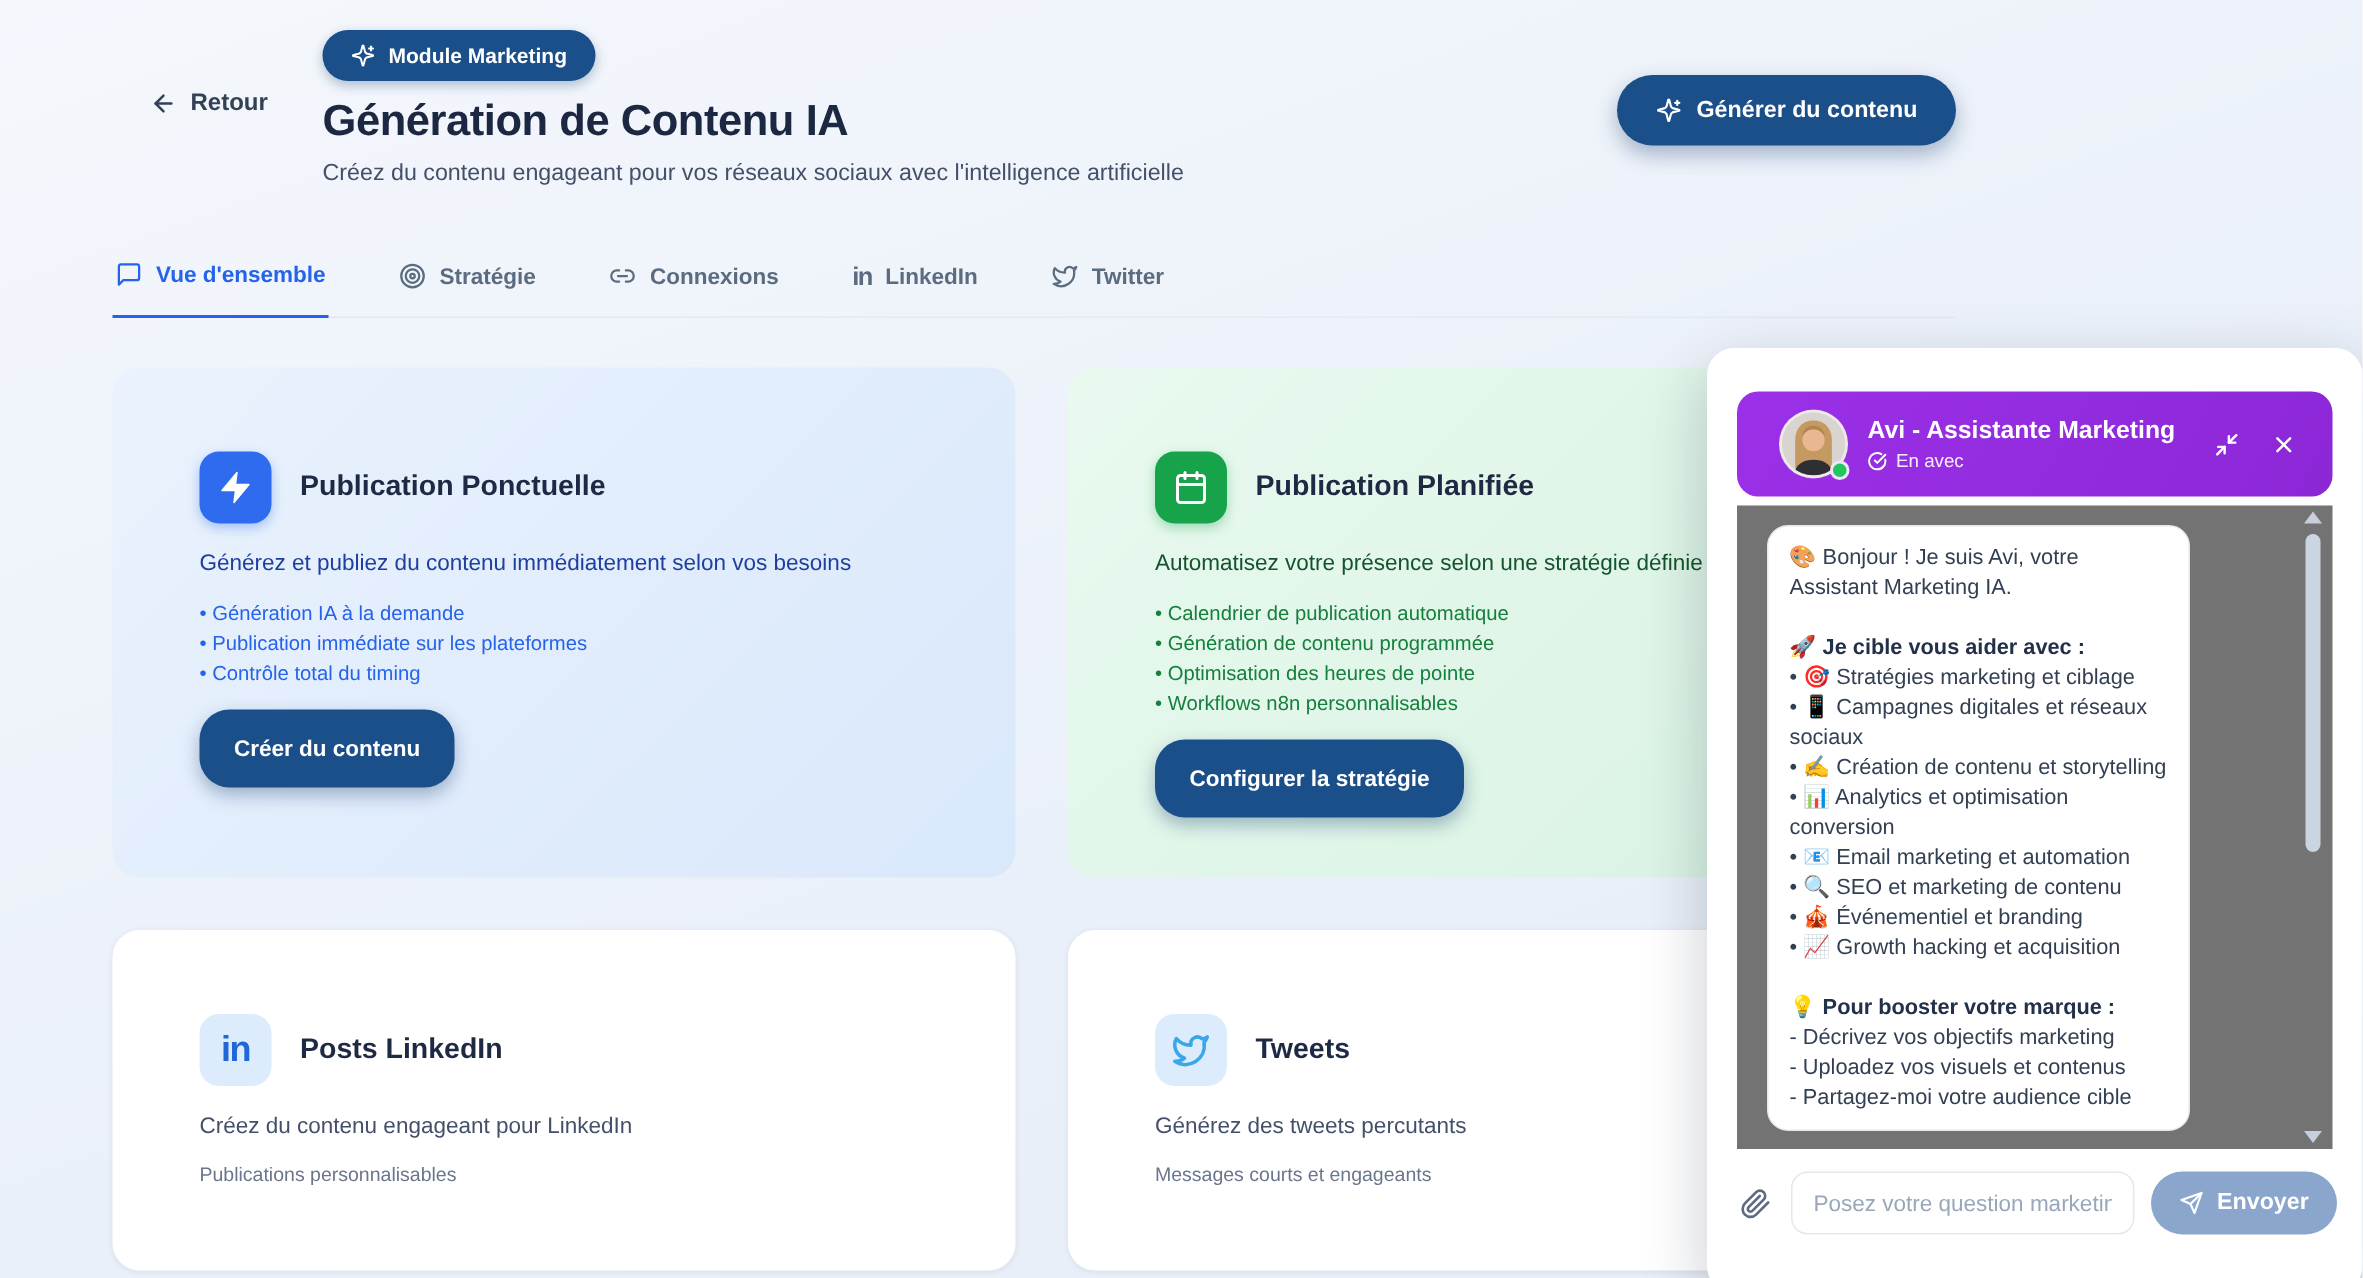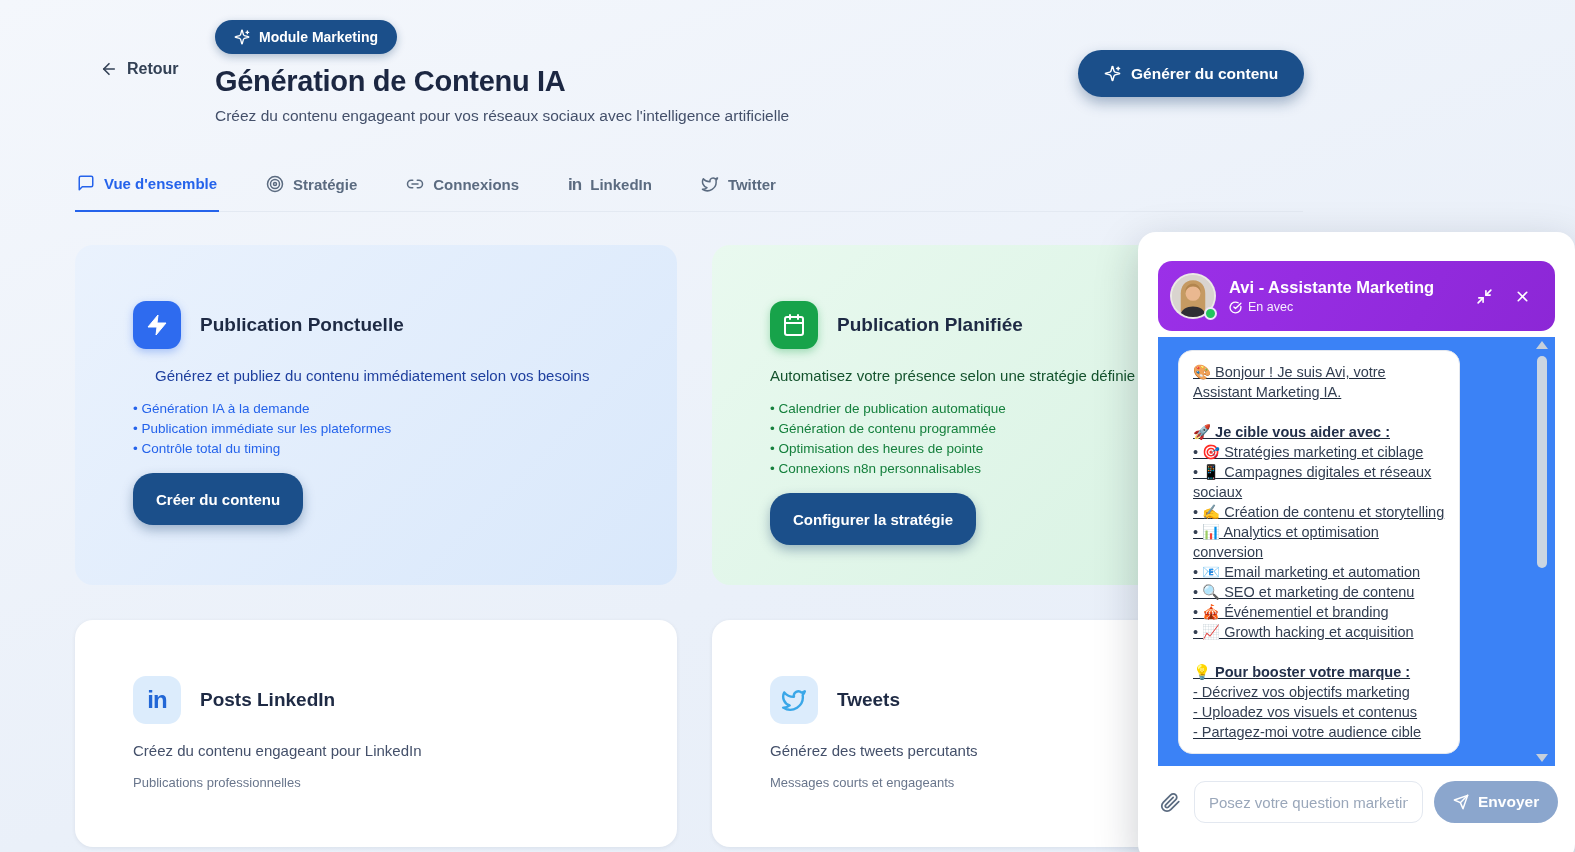--- a/index.html
+++ b/index.html
@@ -44,51 +44,51 @@
   .card-blue  { background:linear-gradient(135deg,#eaf2fd 0%,#d9e8fb 100%); }
   .card-green { background:linear-gradient(135deg,#e9f9ef 0%,#d7f2e2 100%); }
   .card-white { background:#fff; box-shadow:0 1px 4px rgba(15,23,42,.07); }
   .card-head { display:flex; align-items:center; gap:19px; }
   .icon-box { width:48px; height:48px; border-radius:13px; display:flex; align-items:center; justify-content:center; }
   .icon-box.blue  { background:#2e6bef; box-shadow:0 3px 8px rgba(46,107,239,.35); }
   .icon-box.green { background:#17a34a; box-shadow:0 3px 8px rgba(23,163,74,.35); }
   .icon-box.soft  { background:#dcecfc; }
   .card-title { font-size:19px; font-weight:800; color:#1e2a44; }
   .card-desc  { margin-top:18px; font-size:15px; font-weight:500; }
-  .card-blue  .card-desc { color:#1e3f9e;margin-left:22px; }
+  .card-blue  .card-desc { color:#1e3f9e; }
   .card-green .card-desc { color:#14532d; }
   .feature-list { margin-top:15px; list-style:none; }
   .feature-list li { font-size:13.5px; line-height:20px; }
   .feature-list li::before { content:"•  "; }
   .card-blue  .feature-list li { color:#2563eb; }
   .card-green .feature-list li { color:#15803d; }
   .card-btn { margin-top:14px; height:52px; padding:0 23px; border:none; cursor:pointer; font-family:inherit;
     background:#1b4f8a; color:#fff; border-radius:20px; font-size:15px; font-weight:700;
     box-shadow:0 5px 12px rgba(18,58,107,.35); }
   .card-white .card-desc { color:#44506a; font-weight:400; }
   .card-note { margin-top:16px; font-size:13px; color:#69768c; }
 
   
   .chat { position:absolute; left:1138px; top:232px; width:437px; height:630px;
     background:#fff; border-radius:18px; box-shadow:0 14px 44px rgba(15,23,42,.22);
     padding:29px 20px 20px 20px; }
   .chat-header { height:70px; border-radius:14px; background:linear-gradient(120deg,#9b30e8,#8c27d6);
-    display:flex; align-items:center; padding:0 24px 0 12px; }
+    display:flex; align-items:center; padding:0 24px 0 28px; }
   .avatar-wrap { position:relative; width:46px; height:46px; flex:0 0 auto; }
   .avatar { width:46px; height:46px; border-radius:50%; overflow:hidden; border:2px solid rgba(255,255,255,.45); background:#dcd7d2; }
   .status-dot { position:absolute; right:-1px; bottom:-1px; width:13px; height:13px; border-radius:50%;
     background:#22c55e; border:2px solid #f0e4fb; }
   .chat-id { margin-left:13px; color:#fff; }
   .chat-name { font-size:16.5px; font-weight:800; }
   .chat-status { margin-top:3px; display:flex; align-items:center; gap:6px; font-size:12.5px; color:rgba(255,255,255,.92); }
   .chat-header-actions { margin-left:auto; display:flex; align-items:center; gap:21px; }
   .chat-header-actions button { background:none; border:none; cursor:pointer; color:#fff; display:flex; padding:0; }
 
-  .chat-messages { position:relative; margin-top:6px; height:429px; background:#3b82f6; overflow:hidden;
-    padding:13px 36px 0 20px;text-decoration:underline; }
+  .chat-messages { position:relative; margin-top:6px; height:429px; background:#737373; overflow:hidden;
+    padding:13px 36px 0 20px; }
   .bubble { width:282px; background:#fff; border:1px solid #e3e8f0; border-radius:14px;
     padding:11px 14px; font-size:14.5px; line-height:20px; color:#333f52; }
   .msg-line { min-height:20px; }
   .msg-line.bold { font-weight:700; color:#23304a; }
   .msg-spacer { height:20px; }
 
   .scrollbar { position:absolute; right:7px; top:4px; bottom:4px; width:12px; }
   .scroll-arrow { width:0; height:0; border-left:6px solid transparent; border-right:6px solid transparent; margin:0 auto; }
   .scroll-arrow.up { border-bottom:8px solid #c6cfdb; }
   .scroll-arrow.down { border-top:8px solid #c6cfdb; position:absolute; bottom:0; left:0; }
@@ -216,34 +216,34 @@
               <line x1="3" y1="10" x2="21" y2="10"></line>
             </svg>
         </div>
         <h2 class="card-title">Publication Planifiée</h2>
       </div>
       <p class="card-desc">Automatisez votre présence selon une stratégie définie</p>
       <ul class="feature-list">
         <li>Calendrier de publication automatique</li>
         <li>Génération de contenu programmée</li>
         <li>Optimisation des heures de pointe</li>
-        <li>Connexions n8n personnalisables</li>
+        <li>Workflows n8n personnalisables</li>
       </ul>
       <button class="card-btn">Configurer la stratégie</button>
     </section>
 
     <section class="card card-white">
       <div class="card-head">
         <div class="icon-box soft">
           <span class="in-glyph" style="font-size:24px;color:#2267d6">in</span>
         </div>
         <h2 class="card-title">Posts LinkedIn</h2>
       </div>
       <p class="card-desc">Créez du contenu engageant pour LinkedIn</p>
-      <p class="card-note">Publications professionnelles</p>
+      <p class="card-note">Publications personnalisables</p>
     </section>
 
     <section class="card card-white">
       <div class="card-head">
         <div class="icon-box soft">
           <svg width="26" height="26" viewBox="0 0 24 24" fill="none" stroke="#3aa7e8" stroke-width="2.2" stroke-linecap="round" stroke-linejoin="round">
               <path d="M22 4s-.7 2.1-2 3.4c1.6 10-9.4 17.3-18 11.6 2.2.1 4.4-.6 6-2C3 15.5.5 9.6 3 5c2.2 2.6 5.6 4.1 9 4-.9-4.2 4-6.6 7-3.8 1.1 0 3-1.2 3-1.2z"></path>
             </svg>
         </div>
         <h2 class="card-title">Tweets</h2>

